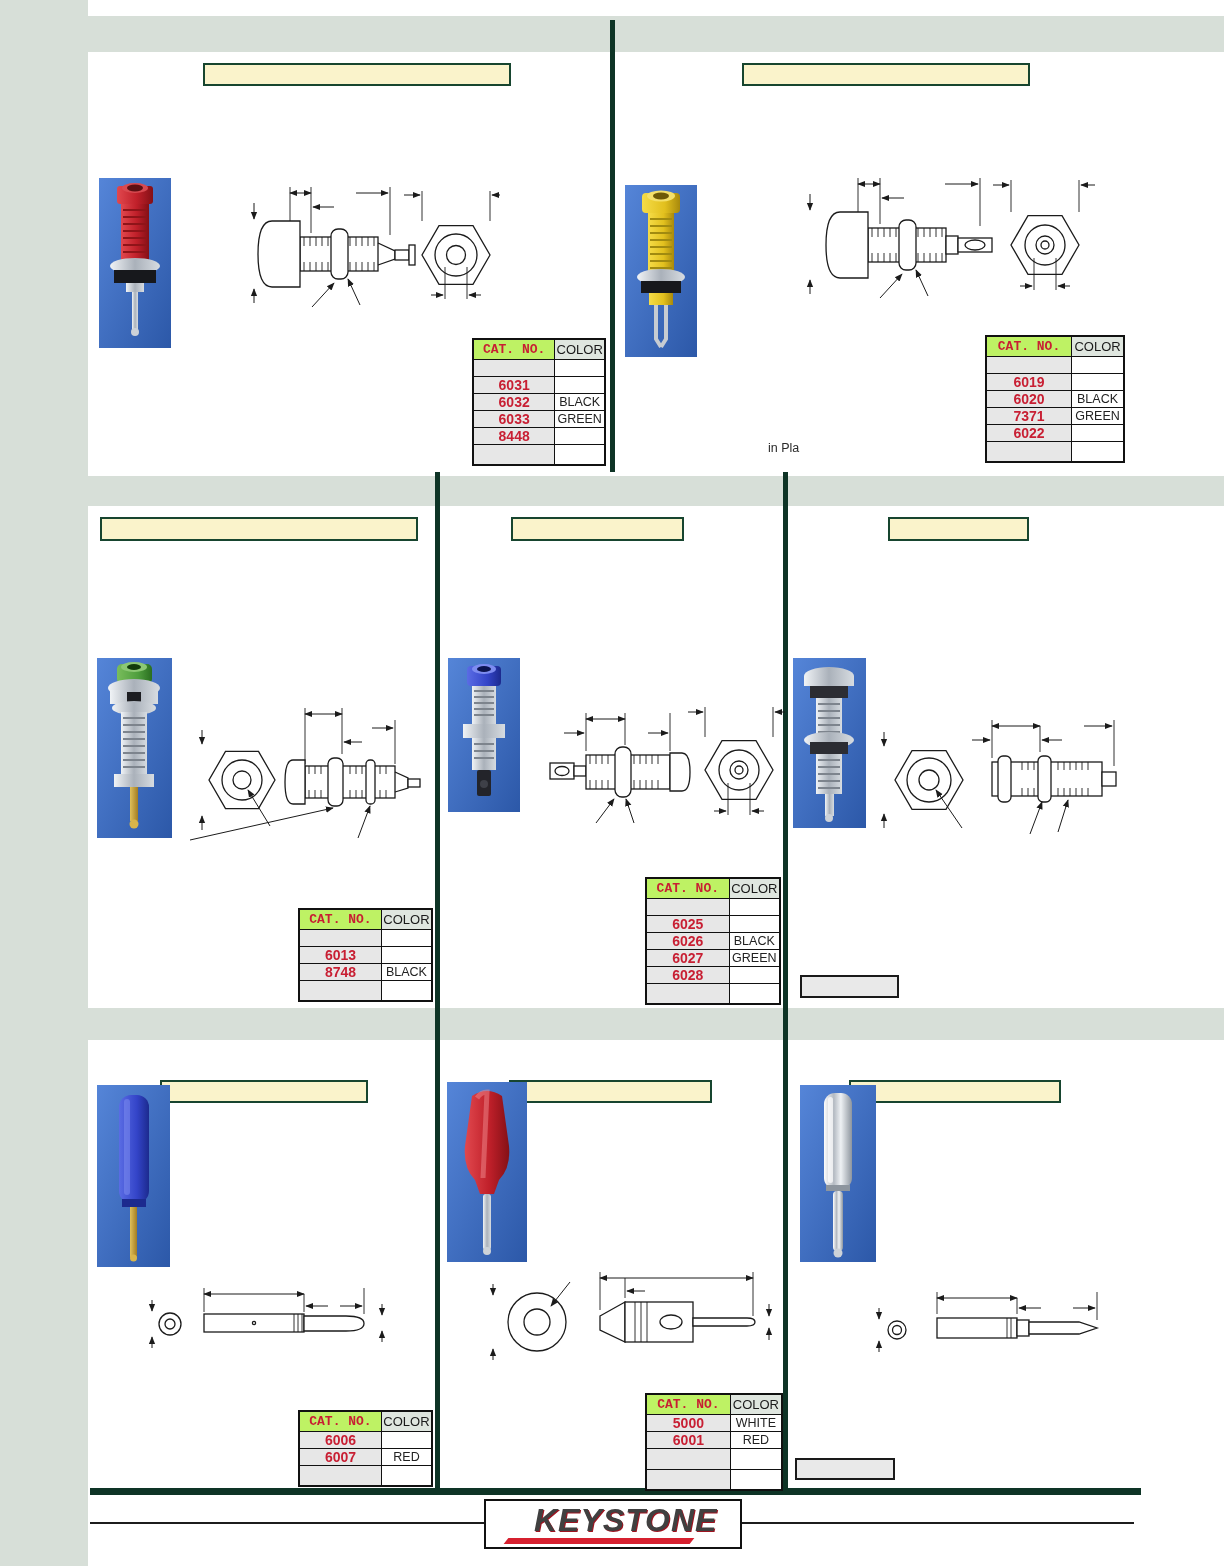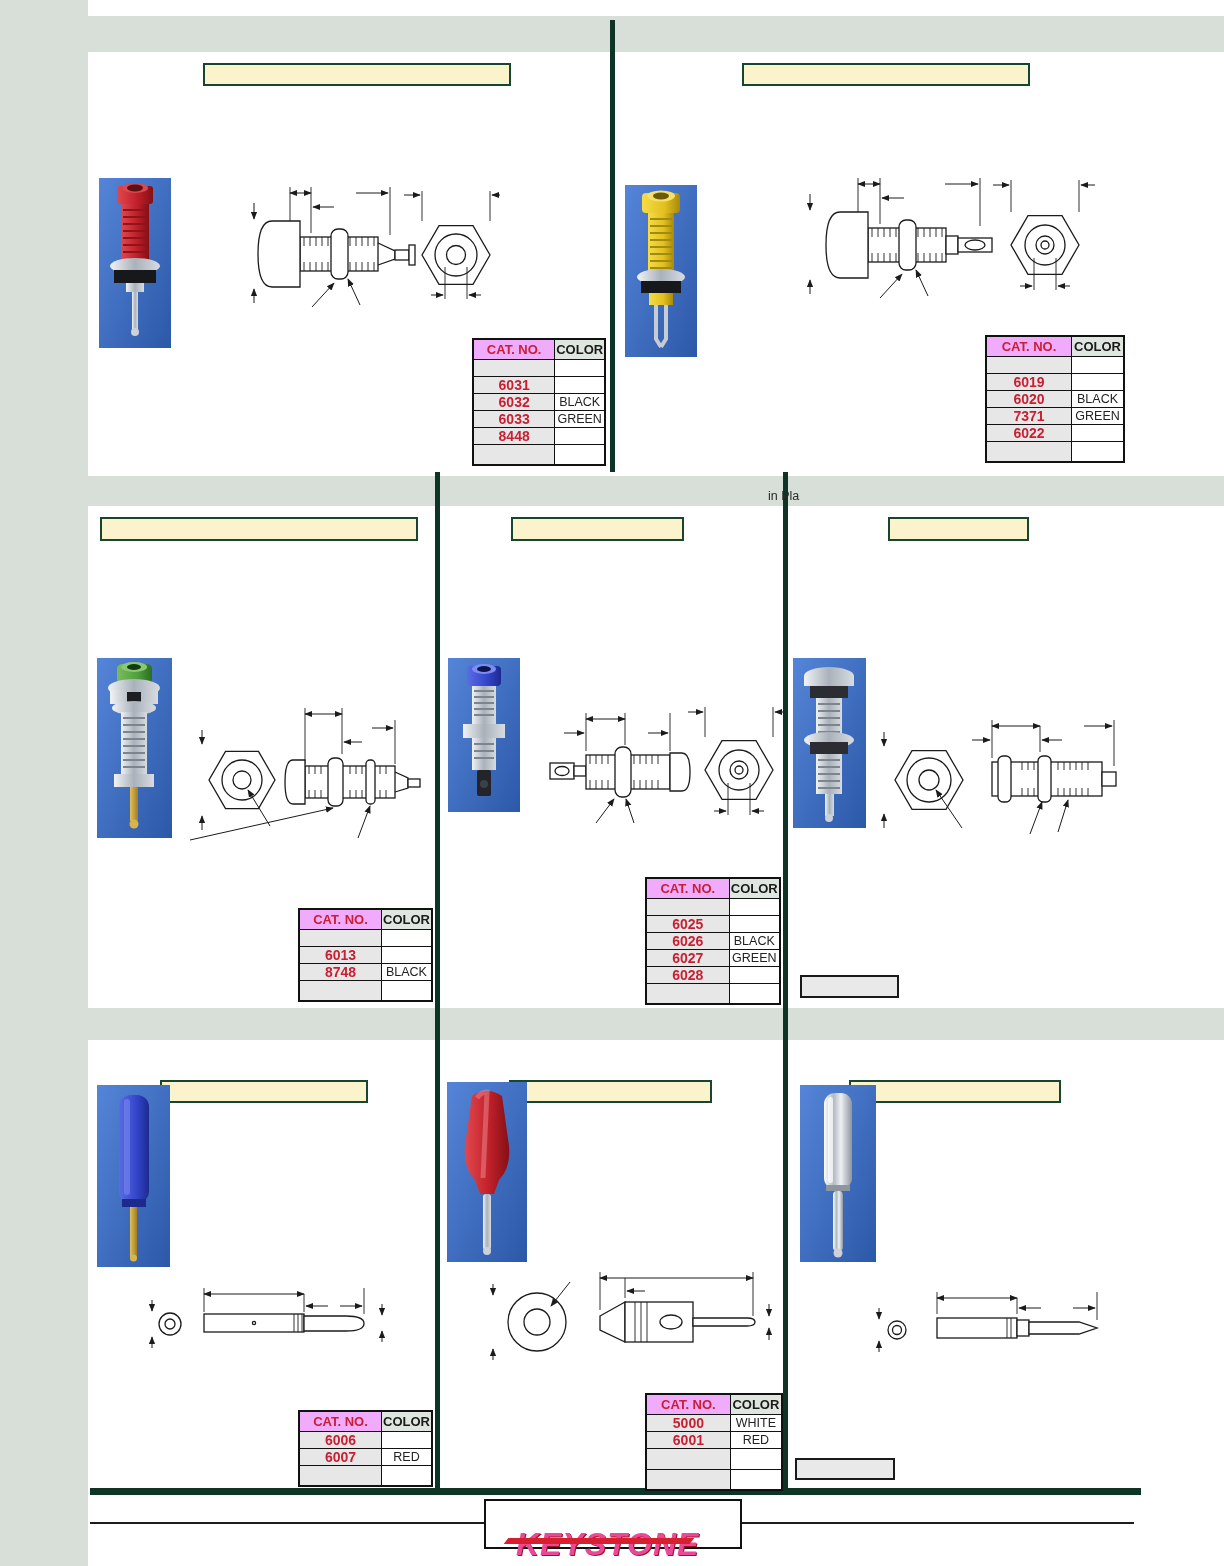--- a/index.html
+++ b/index.html
@@ -4,44 +4,44 @@
 <style>
   html,body{margin:0;padding:0;background:#fff;font-family:"Liberation Sans",sans-serif;}
   .page{position:relative;width:1224px;height:1566px;background:#ffffff;overflow:hidden;}
   .abs{position:absolute;}
   .rail{background:#d7dfd8;}
   .band{background:#d7dfd8;}
   .divider{background:#0e3426;}
   .greenbar{background:#0e3426;}
   .titlebox{background:#faf3cb;border:2px solid #17452f;}
   .graybox{background:#e9e9e9;border:2px solid #1a1a1a;}
-  .misc-text{font-size:12.5px;color:#2a2a2a;margin-top:48px;}
+  .misc-text{font-size:12.5px;color:#2a2a2a;}
 
   
   table.cat-table{position:absolute;border-collapse:collapse;table-layout:fixed;background:#fff;border:2px solid #111;}
   table.cat-table th,table.cat-table td{border:1px solid #111;padding:0;text-align:center;overflow:hidden;white-space:nowrap;}
-  th.hc{background:#f0abfc;color:#c81f33;font-size:13px;font-weight:bold;}
-  th.hv{background:#dfe6df;color:#1a1a1a;font-size:13px;font-weight:bold;}
+  th.hc{background:#bef264;color:#c81f33;font-size:13px;font-weight:bold;font-family:Liberation Mono, monospace;}
+  th.hv{background:#dfe6df;color:#1a1a1a;font-size:13px;font-weight:normal;}
   td.cc{background:#e7e7e7;color:#c81f33;font-weight:bold;font-size:14px;margin-left:36px;}
   td.cv{background:#ffffff;color:#222;font-size:12.5px;margin-top:31px;}
   tr.r{height:17px;}
   tr.rt{height:21px;}
   tr.hr{height:20px;}
 
   
   svg.draw line,svg.draw path,svg.draw rect,svg.draw circle,svg.draw ellipse,svg.draw polygon,svg.draw polyline{stroke:#1b1b1b;fill:none;stroke-width:1.3;}
   svg.draw .fw{fill:#ffffff;}
   svg.draw .dim{stroke-width:1;marker-start:url(#arw);marker-end:url(#arw);}
   svg.draw .dimE{stroke-width:1;marker-end:url(#arw);}
   svg.draw .ext{stroke-width:.9;}
   svg.draw .tick{stroke-width:.9;}
 
   
   .logo-box{background:#fff;border:2px solid #111;}
-  .logo-word{position:absolute;left:30px;top:1px;font-weight:bold;font-style:italic;font-size:32px;letter-spacing:1px;color:#ec4899;text-shadow:1px 1px 0 #9e1420;margin-top:24px;}
+  .logo-word{position:absolute;left:48px;top:1px;font-weight:bold;font-style:italic;font-size:32px;letter-spacing:1px;color:#404040;text-shadow:1px 1px 0 #9e1420;}
   .logo-underline{position:absolute;left:20px;top:37px;width:186px;height:6px;background:#d6202f;transform:skewX(-38deg);}
   .blackline{background:#1c1c1c;}
 </style>
 </head>
 <body>
 
 <svg width="0" height="0" style="position:absolute" aria-hidden="true">
   <defs>
     <marker id="arw" viewBox="0 0 10 10" refX="9" refY="5" markerWidth="8" markerHeight="8" orient="auto-start-reverse">
       <path d="M0,1 L10,5 L0,9 Z" fill="#1b1b1b" stroke="none"></path>

